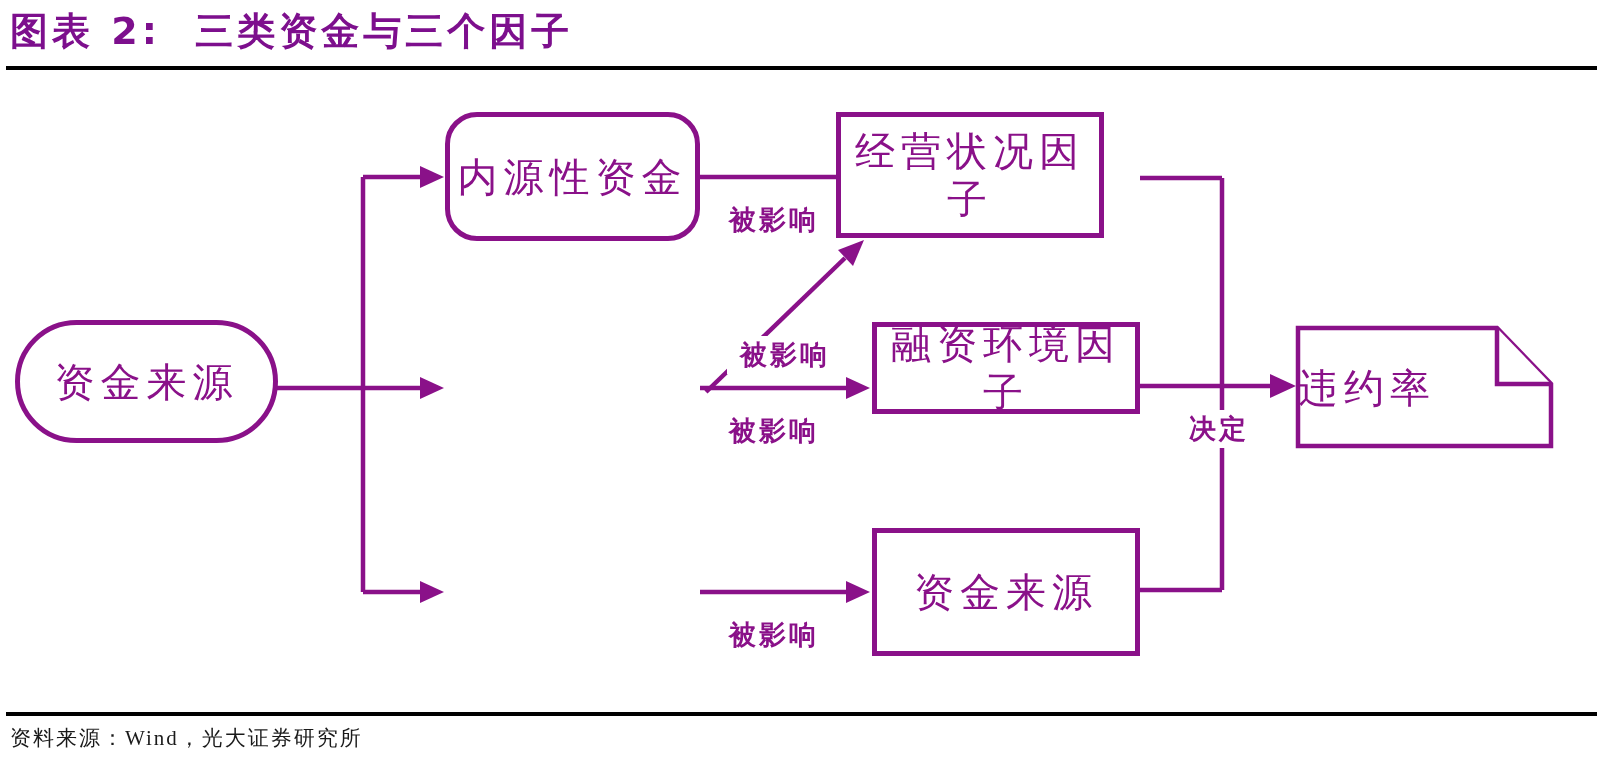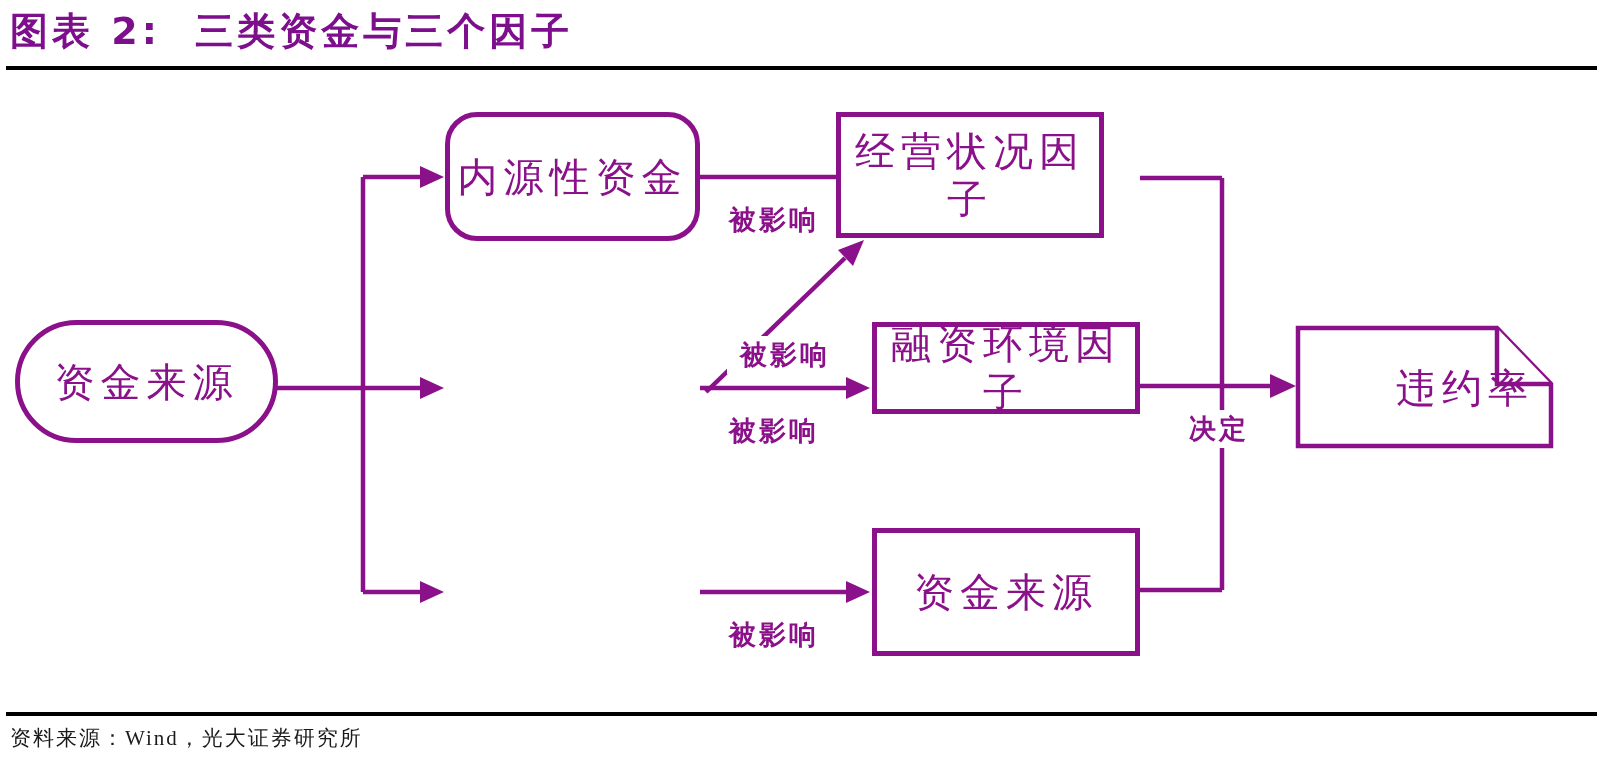--- a/index.html
+++ b/index.html
@@ -35,21 +35,21 @@
   .node{
     position:absolute;display:flex;align-items:center;justify-content:center;
     text-align:center;color:var(--accent);background:#fff;
     border:5px solid var(--accent);
     font-size:40px;letter-spacing:6px;line-height:1.2;font-weight:500;
   }
   .stadium{border-radius:70px;}
   .rounded{border-radius:32px;}
   .rect{border-radius:0;}
   .doc-label{
-    position:absolute;display:flex;align-items:center;justify-content:flex-end;
+    position:absolute;display:flex;align-items:center;justify-content:flex-start;
     color:var(--accent);font-size:40px;letter-spacing:6px;font-weight:500;
     background:transparent;border:none;
   }
   .edge-label{
     position:absolute;color:var(--accent);font-size:27px;font-weight:600;
     letter-spacing:3px;text-align:center;background:#fff;padding:1px 0;margin-top:40px;
   }
 </style>
 </head>
 <body>

